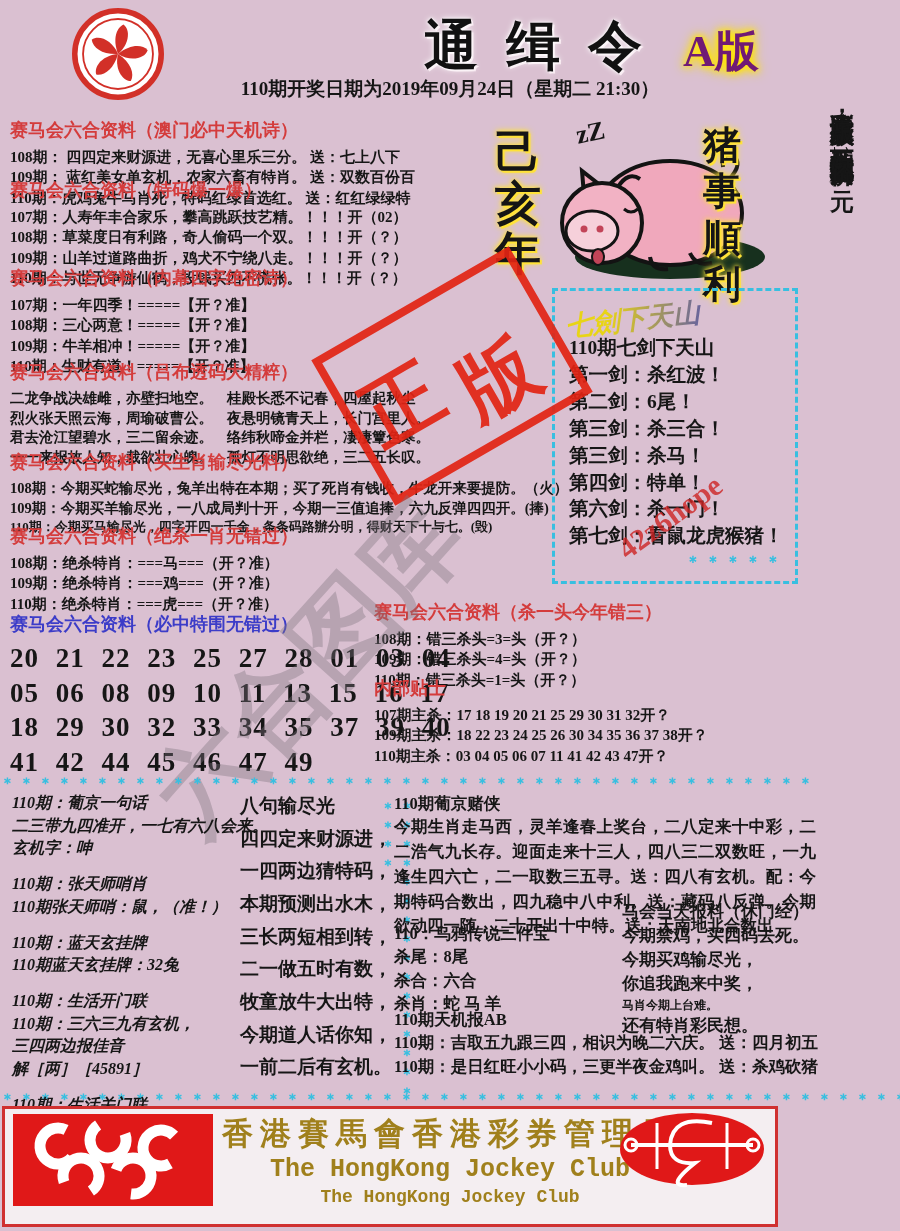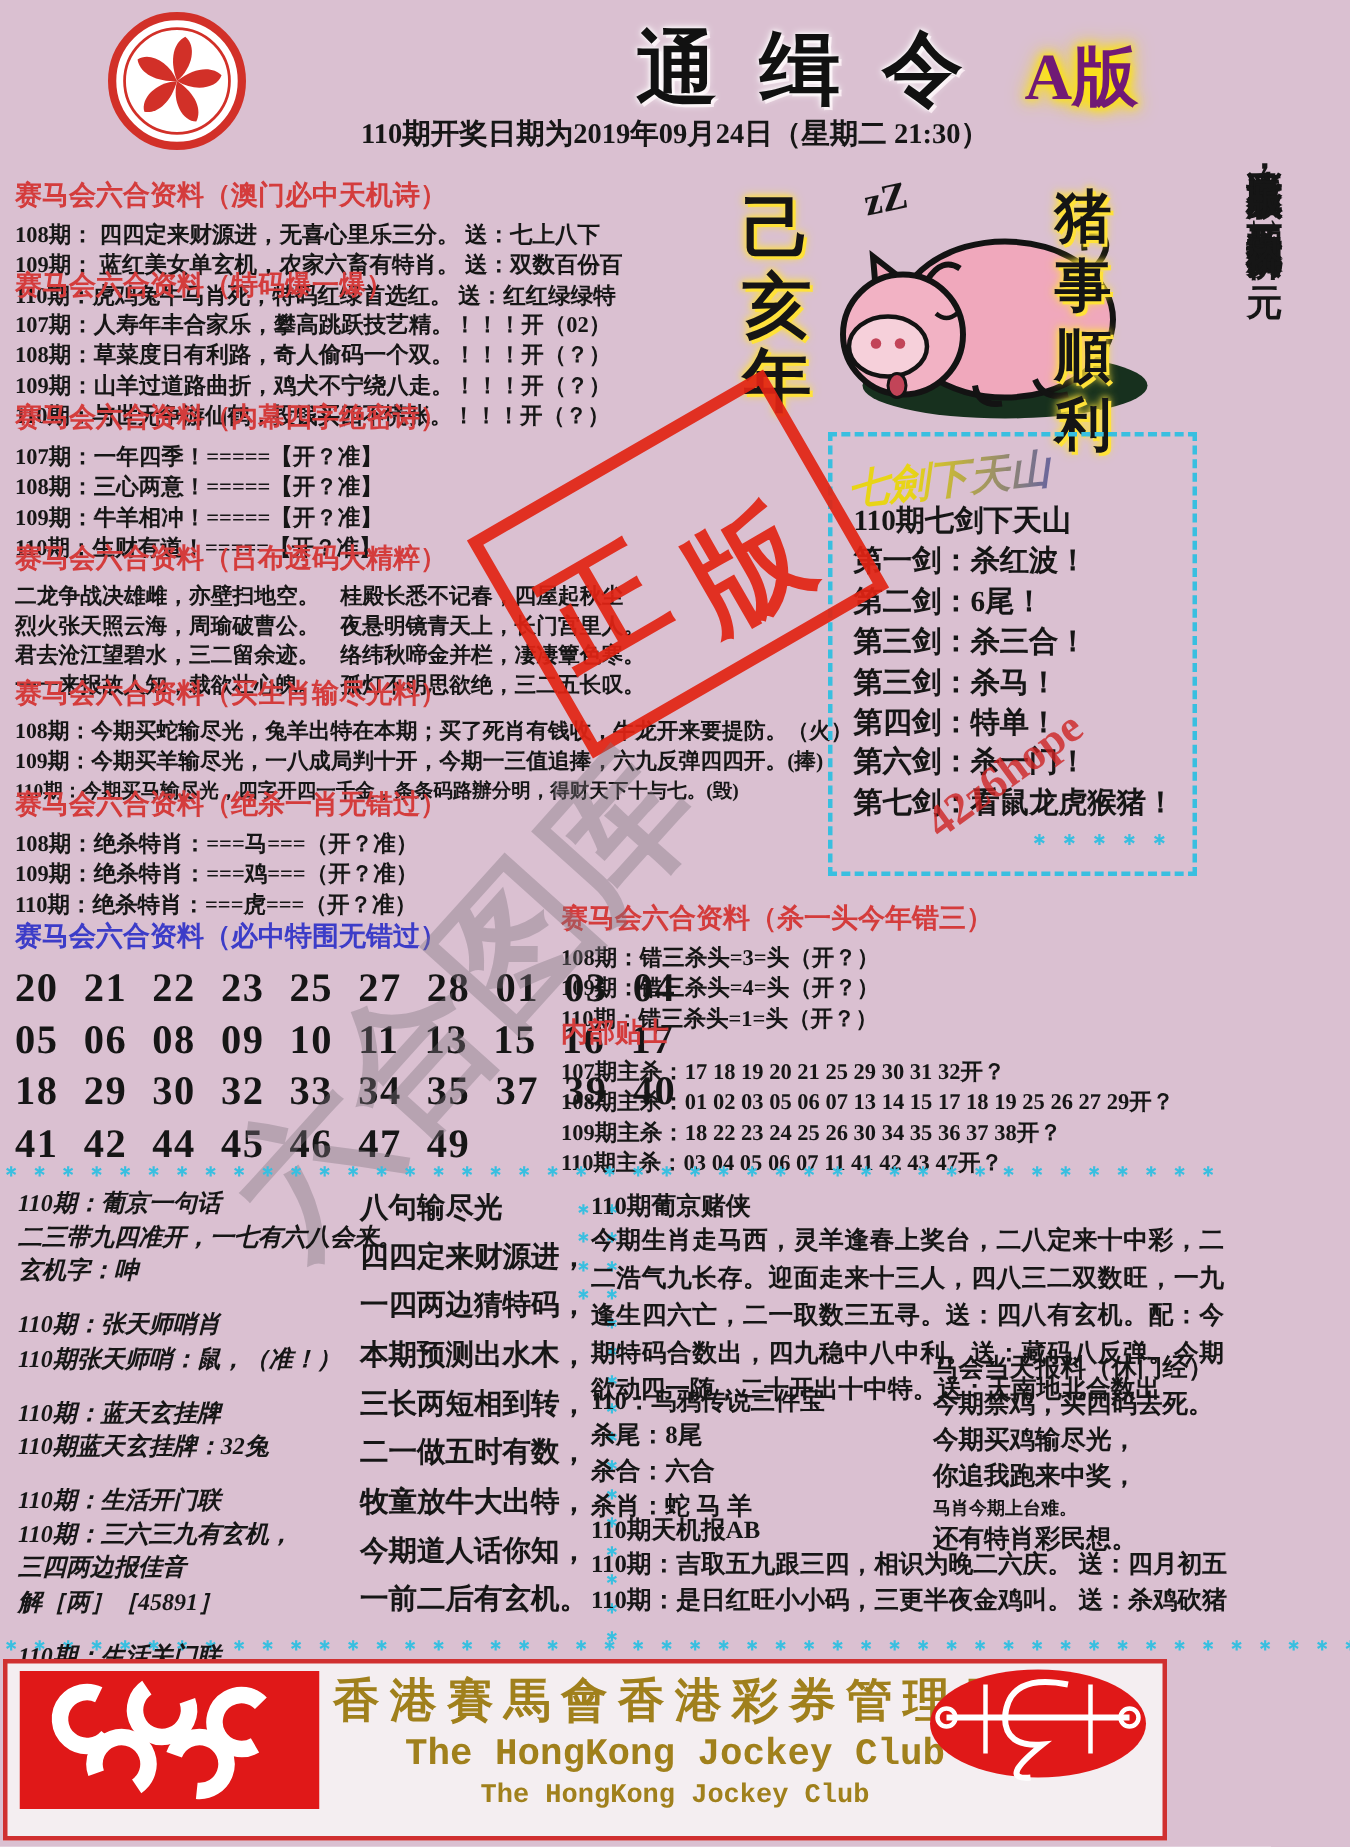--- a/index.html
+++ b/index.html
@@ -193,21 +193,20 @@
 
   <div class="sec" style="left:374px;top:600px;width:438px">
     <div class="sec-h">赛马会六合资料（杀一头今年错三）</div>
     <div class="ln">108期：错三杀头=3=头（开？）</div>
     <div class="ln">109期：错三杀头=4=头（开？）</div>
     <div class="ln">110期：错三杀头=1=头（开？）</div>
   </div>
   <div class="sec" style="left:374px;top:676px;width:438px">
     <div class="sec-h">内部贴士</div>
     <div class="ln">107期主杀：17  18  19  20  21  25  29  30  31  32开？</div>
-    <div class="ln">108期主杀：01  02  03  05  06  07  13  14  15  17  18  19  25  26  27  29开？</div>
     <div class="ln">109期主杀：18  22  23  24  25  26  30  34  35  36  37  38开？</div>
     <div class="ln">110期主杀：03  04  05  06  07  11  41  42  43  47开？</div>
   </div>
 
   <div class="swordbox">
     <div class="swordtitle">七劍下天山</div>
     <div class="swordln">110期七剑下天山</div>
     <div class="swordln">第一剑：杀红波！</div>
     <div class="swordln">第二剑：6尾！</div>
     <div class="swordln">第三剑：杀三合！</div>

